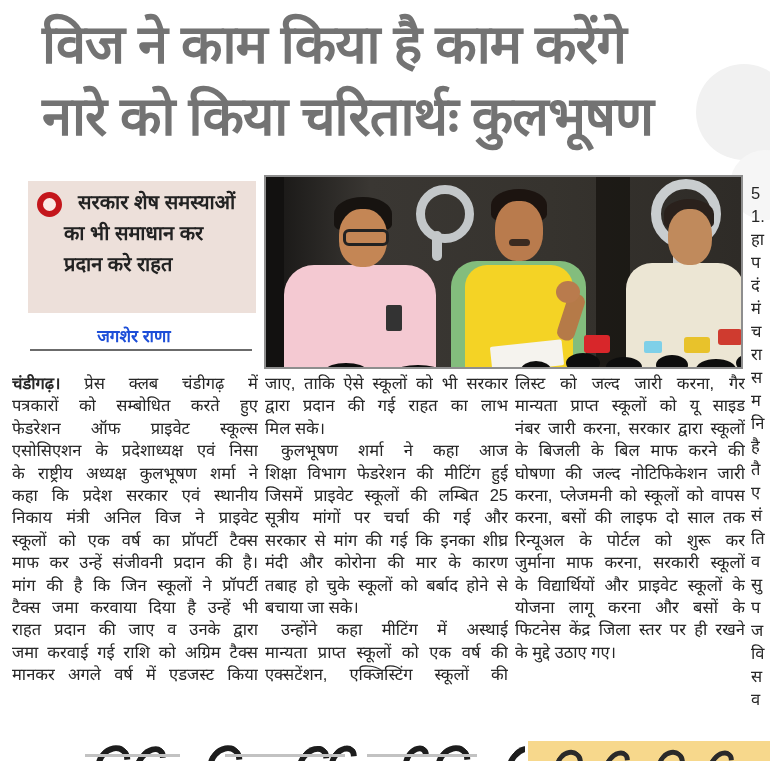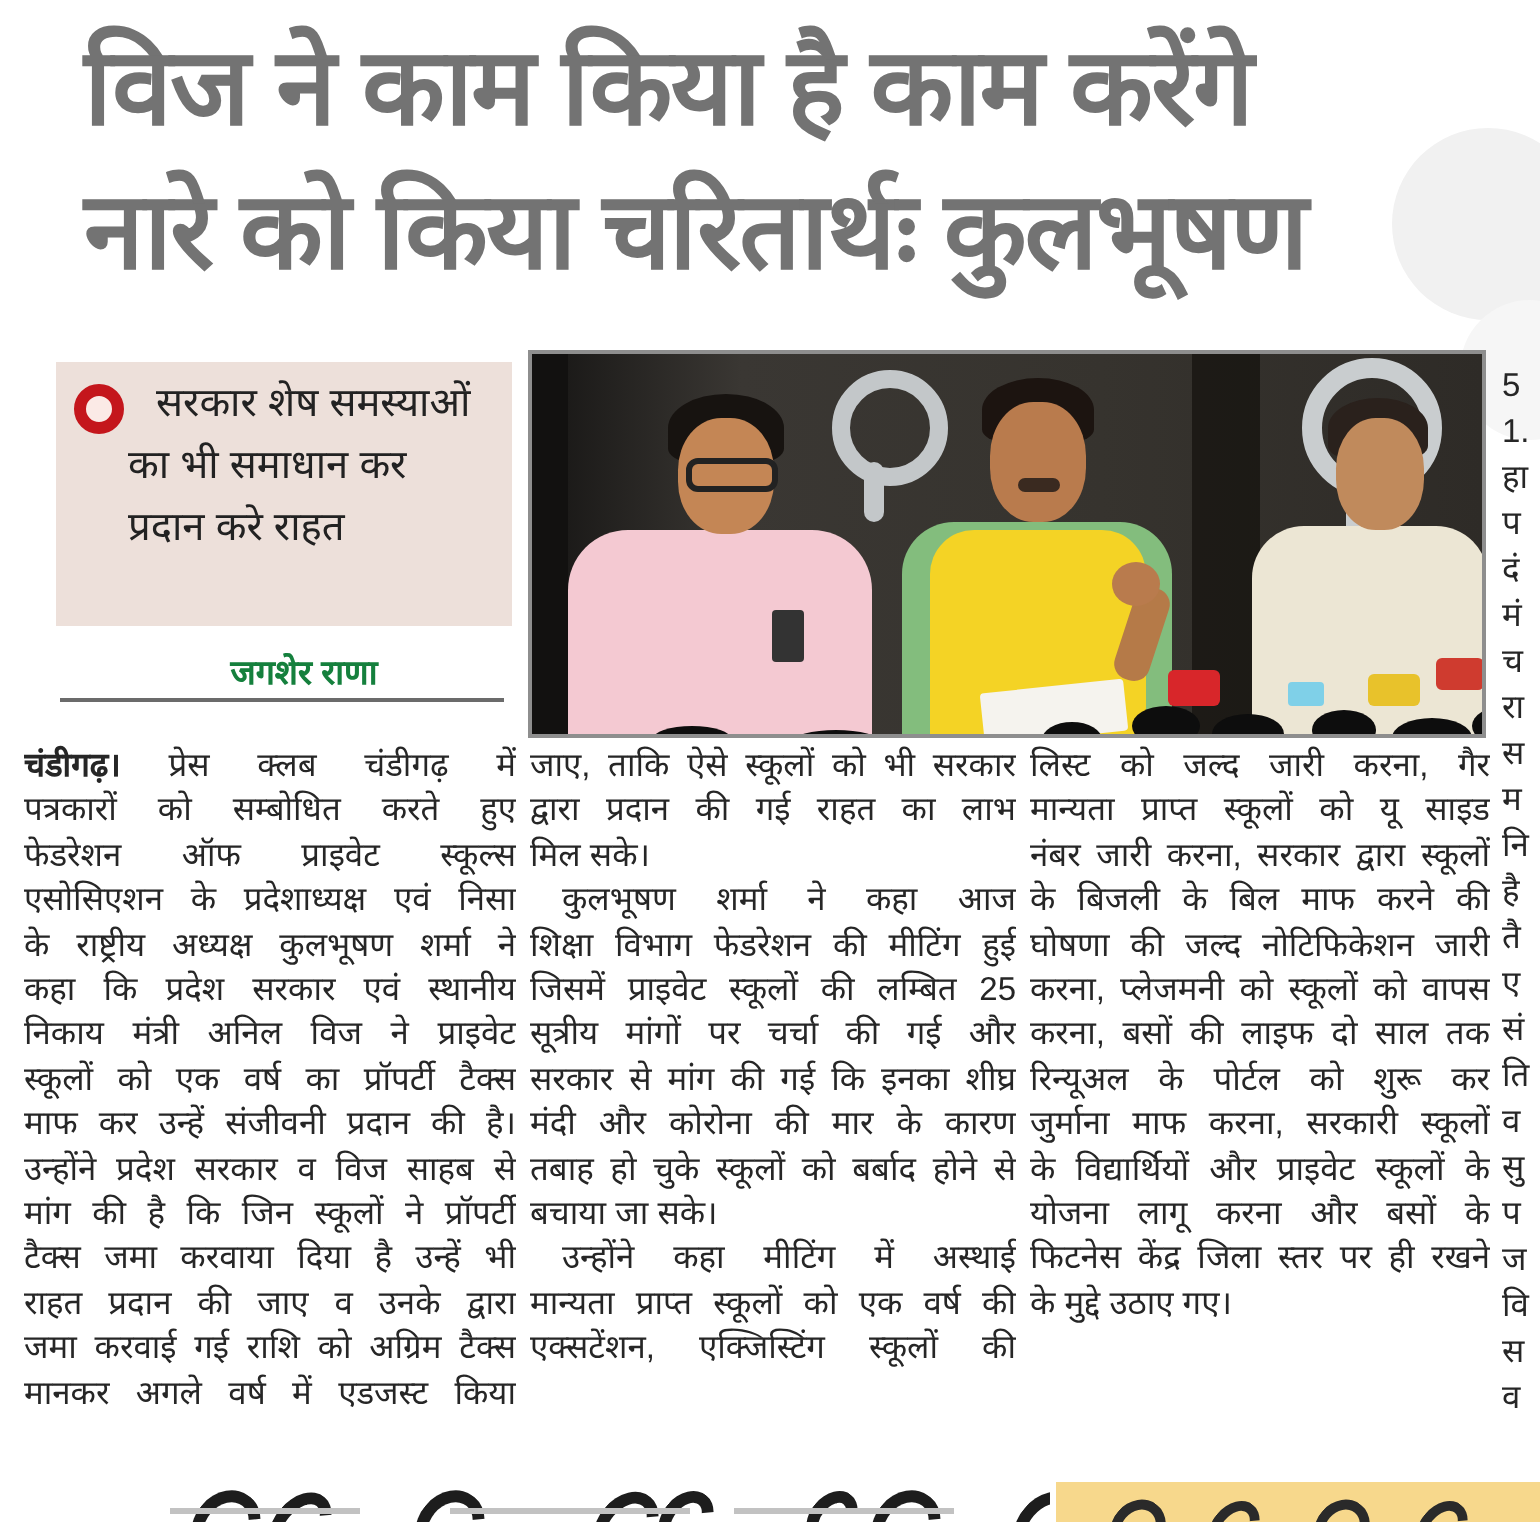--- a/index.html
+++ b/index.html
@@ -9,26 +9,26 @@
   .headline{position:absolute;left:42px;top:8px;width:712px;
             font-size:54px;line-height:72px;font-weight:bold;color:#737373;letter-spacing:-1px;}
   .gray-circle{position:absolute;right:-22px;top:64px;width:96px;height:96px;border-radius:50%;
                background:#f1f1f1;}
   .gray-circle2{position:absolute;right:-30px;top:150px;width:70px;height:70px;border-radius:50%;
                background:#f6f6f6;}
   
   .lede-box{position:absolute;left:28px;top:181px;width:228px;height:132px;background:#ede0da;}
   .lede-bullet{position:absolute;left:9px;top:11px;width:13px;height:13px;border-radius:50%;
                border:6px solid #c4161c;background:#fbeae6;}
-  .lede-text{position:absolute;left:36px;top:6px;width:182px;font-weight:normal;font-size:20px;
+  .lede-text{position:absolute;left:36px;top:6px;width:182px;font-weight:bold;font-size:20px;
              line-height:31px;color:#222;}
   .lede-text .first-indent{display:inline-block;width:14px;}
   
-  .byline{position:absolute;left:28px;top:324px;width:248px;text-align:center;
-          font-weight:bold;font-size:17px;color:#15803d;}
+  .byline{position:absolute;left:10px;top:324px;width:248px;text-align:center;
+          font-weight:bold;font-size:17px;color:#1d4ed8;}
   .byline-rule{position:absolute;left:30px;top:349px;width:222px;height:2px;background:#6b6b6b;}
   
   .photo{position:absolute;left:264px;top:175px;width:479px;height:194px;box-sizing:border-box;
          border:2px solid #8e8e8e;background:linear-gradient(90deg,#161514 0%,#3a3733 22%,#36332e 60%,#2e2b27 100%);
          overflow:hidden;}
   .photo div{position:absolute;}
   .bd-ring1{left:150px;top:8px;width:40px;height:40px;border:9px solid #c3c7c9;border-radius:50%;}
   .bd-stem1{left:166px;top:54px;width:10px;height:30px;background:#c3c7c9;border-radius:5px;}
   .bd-ring2{left:385px;top:2px;width:50px;height:50px;border:10px solid #c9cdcf;border-radius:50%;}
   .bd-dot2{left:404px;top:60px;width:14px;height:14px;background:#c9cdcf;border-radius:50%;}
@@ -175,21 +175,20 @@
     <div class="lead-line"><span class="dateline">चंडीगढ़।</span><span> प्रेस क्लब चंडीगढ़ में</span></div>
     <div>
         <div class="line">पत्रकारों को सम्बोधित करते हुए</div>
         <div class="line">फेडरेशन ऑफ प्राइवेट स्कूल्स</div>
         <div class="line">एसोसिएशन के प्रदेशाध्यक्ष एवं निसा</div>
         <div class="line">के राष्ट्रीय अध्यक्ष कुलभूषण शर्मा ने</div>
         <div class="line">कहा कि प्रदेश सरकार एवं स्थानीय</div>
         <div class="line">निकाय मंत्री अनिल विज ने प्राइवेट</div>
         <div class="line">स्कूलों को एक वर्ष का प्रॉपर्टी टैक्स</div>
         <div class="line">माफ कर उन्हें संजीवनी प्रदान की है।</div>
-        <div class="line">उन्होंने प्रदेश सरकार व विज साहब से</div>
         <div class="line">मांग की है कि जिन स्कूलों ने प्रॉपर्टी</div>
         <div class="line">टैक्स जमा करवाया दिया है उन्हें भी</div>
         <div class="line">राहत प्रदान की जाए व उनके द्वारा</div>
         <div class="line">जमा करवाई गई राशि को अग्रिम टैक्स</div>
         <div class="line">मानकर अगले वर्ष में एडजस्ट किया</div>
       </div>
   </div>
 
   <div class="col col-2">
     <div>

